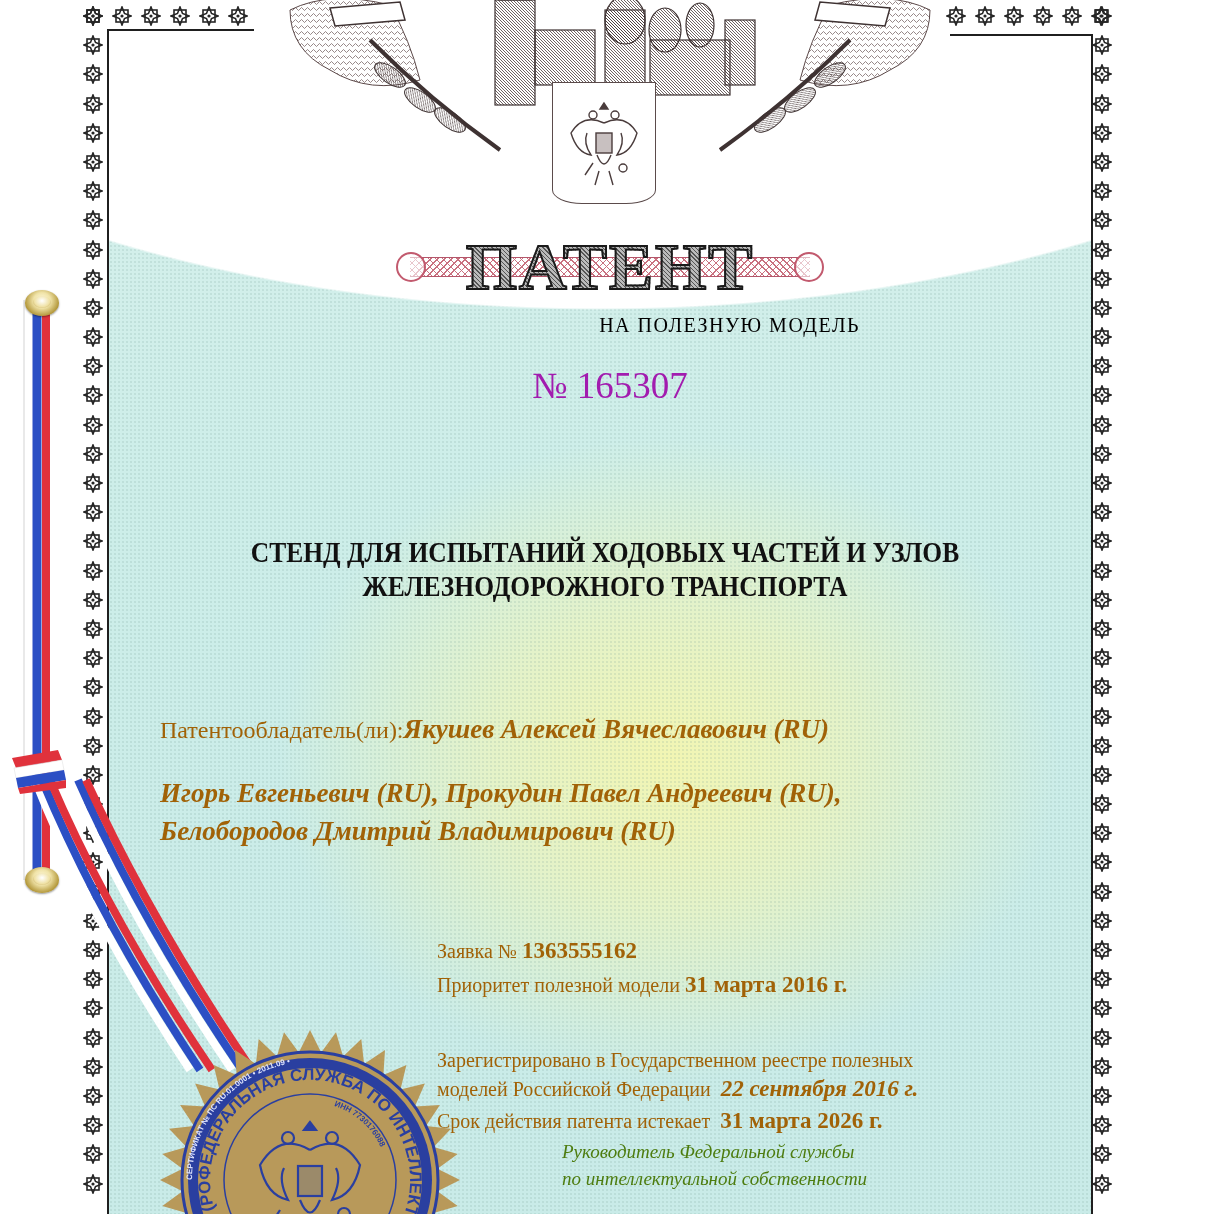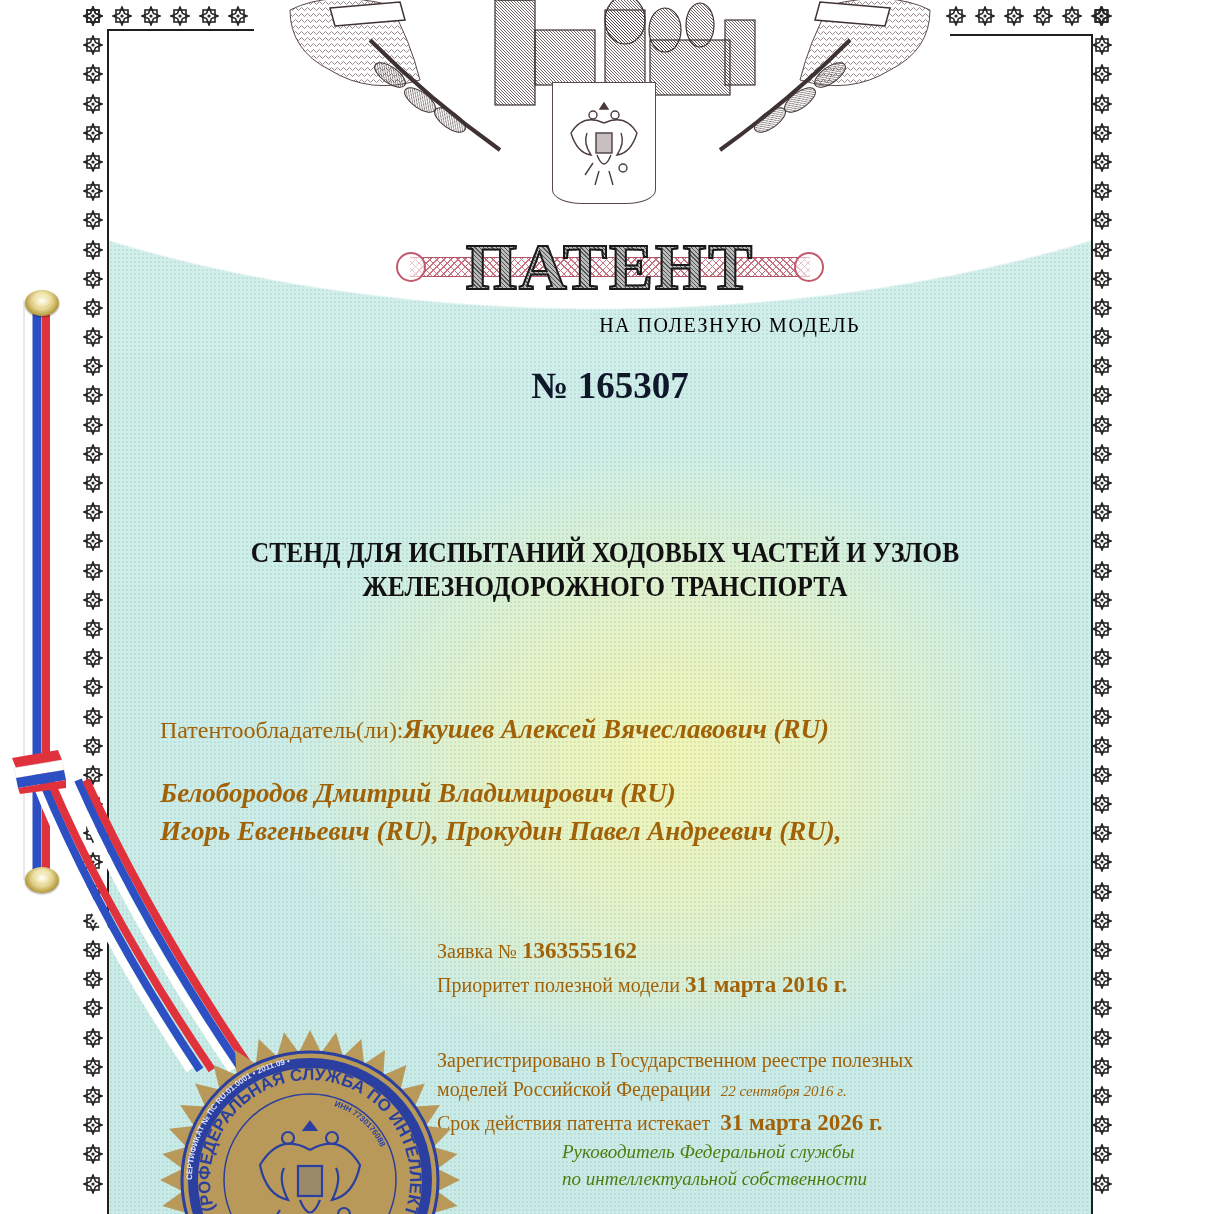--- a/index.html
+++ b/index.html
@@ -66,35 +66,35 @@
       background: repeating-linear-gradient(45deg, #555 0 1px, #bbb 1px 3px);
       -webkit-background-clip: text; background-clip: text;
       -webkit-text-fill-color: transparent;
     }
     .subtitle {
       position: absolute; left: 360px; top: 314px; width: 500px; text-align: right;
       font-size: 20px; font-weight: normal; letter-spacing: 1.5px; color: #000000;
     }
     .patent-number {
       position: absolute; left: 360px; top: 364px; width: 500px; text-align: center;
-      font-size: 37px; font-weight: bold; color: #0f172a;
+      font-size: 37px; font-weight: normal; color: #a21caf;
     }
     .invention-title {
       position: absolute; left: 130px; top: 535px; width: 950px; text-align: center;
       font-size: 29px; font-weight: bold; line-height: 34px; color: #111;
       transform: scaleX(0.88); transform-origin: center;
     }
     .line { position: absolute; white-space: nowrap; color: #a16207; }
     .lbl { font-size: 24px; font-weight: normal; transform-origin: left; }
     .val { font-style: italic; font-weight: bold; font-size: 27px; }
     .holder { left: 160px; top: 714px; }
     .authors { left: 160px; top: 774px; line-height: 38px; }
     .details { left: 437px; top: 934px; font-size: 20px; line-height: 34px; }
     .details .b { font-weight: bold; font-size: 23px; }
-    .details .bi { font-weight: normal; font-style: italic; font-size: 15px; }
+    .details .bi { font-weight: bold; font-style: italic; font-size: 23px; }
     .signature {
       position: absolute; left: 562px; top: 1138px; font-style: italic; font-size: 19px;
       line-height: 27px; color: #4d7c0f;
     }
     
     .grommet {
       position: absolute; width: 34px; height: 26px; border-radius: 50%;
       background: radial-gradient(ellipse at 50% 40%, #fffbe0 0%, #f0e3a8 35%, #b59a3e 70%, #6e5a1a 100%);
       box-shadow: 0 1px 2px rgba(0,0,0,0.4);
     }
@@ -1039,22 +1039,22 @@
 <div class="invention-title">
   <div>СТЕНД ДЛЯ ИСПЫТАНИЙ ХОДОВЫХ ЧАСТЕЙ И УЗЛОВ</div>
   <div>ЖЕЛЕЗНОДОРОЖНОГО ТРАНСПОРТА</div>
 </div>
 
 <div class="line holder">
   <span class="lbl">Патентообладатель(ли):</span><span class="val">Якушев Алексей Вячеславович (RU)</span>
 </div>
 
 <div class="line authors">
+  <div class="val">Игорь Евгеньевич (RU), Прокудин Павел Андреевич (RU),</div>
   <div class="val">Белобородов Дмитрий Владимирович (RU)</div>
-  <div class="val">Игорь Евгеньевич (RU), Прокудин Павел Андреевич (RU),</div>
 </div>
 
 <div class="line details">
   <div><span>Заявка №</span> <span class="b">1363555162</span></div>
   <div><span>Приоритет полезной модели</span> <span class="b">31 марта 2016 г.</span></div>
   <div style="line-height:28px;margin-top:44px;">Зарегистрировано в Государственном реестре полезных</div>
   <div style="line-height:30px;"><span>моделей Российской Федерации</span>&nbsp; <span class="bi">22 сентября 2016 г.</span></div>
   <div><span>Срок действия патента истекает</span>&nbsp; <span class="b">31 марта 2026 г.</span></div>
 </div>
 

